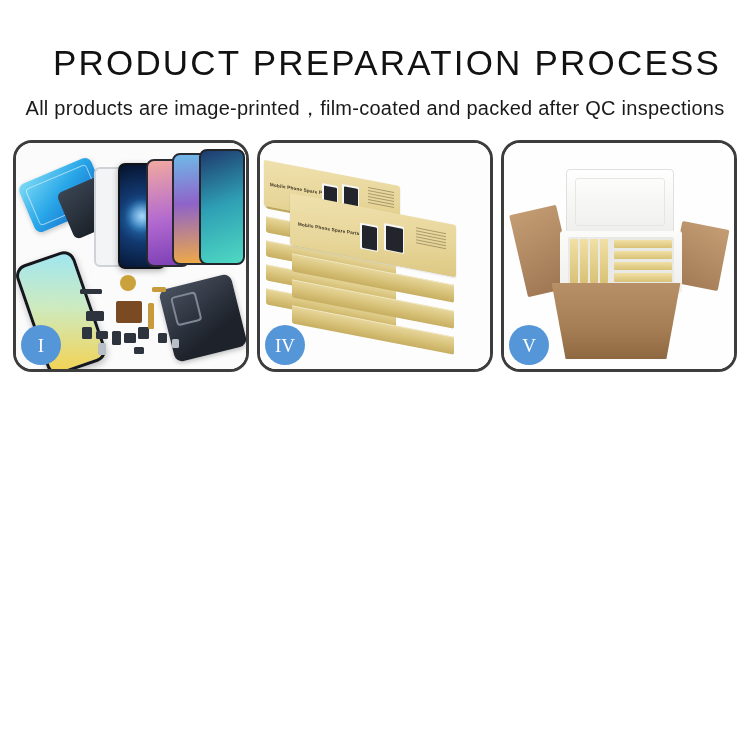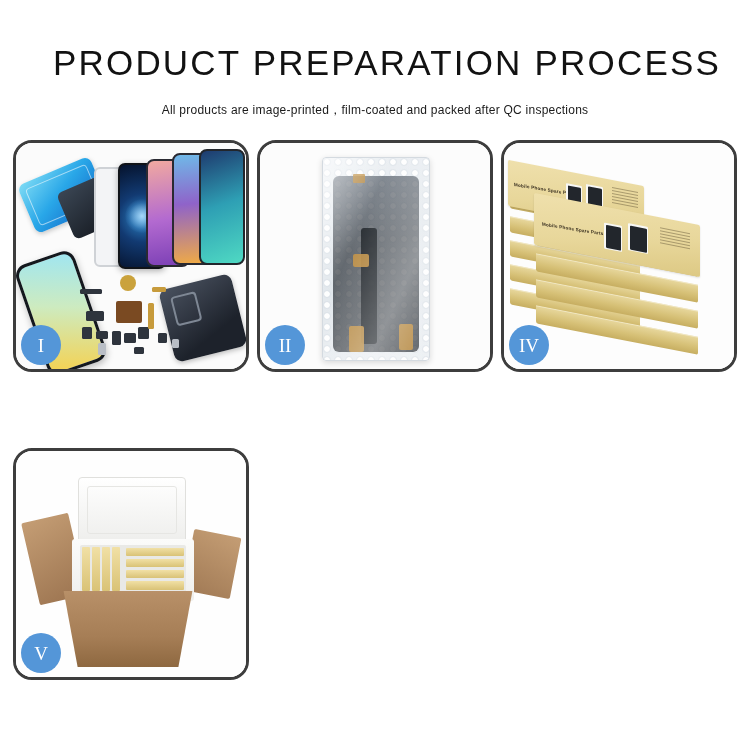--- a/index.html
+++ b/index.html
@@ -13,22 +13,22 @@
 
   
   .header { position: absolute; left: 0; top: 0; width: 750px; text-align: center; }
   .title {
     font-size: 35px; font-weight: 400; color: #121212;
     letter-spacing: 2.2px; line-height: 1; margin-top: 45px;
     font-family: "Liberation Sans", sans-serif;
     margin-left: 24px;
   }
   .subtitle {
-    font-size: 12px; color: #1a1a1a; letter-spacing: 0.25px;
-    margin-top: 22px; font-family: "Liberation Sans", sans-serif;
+    font-size: 20px; color: #1a1a1a; letter-spacing: 0.25px;
+    margin-top: 15px; font-family: "Liberation Sans", sans-serif;
   }
 
   
   .grid {
     position: absolute; left: 13px; top: 140px;
     width: 724px; height: 540px;
     display: grid;
     grid-template-columns: repeat(3, 236px);
     grid-template-rows: repeat(2, 232px);
     column-gap: 8px; row-gap: 76px;
@@ -319,34 +319,20 @@
           <span class="pt" style="left:58px; top:52px; width:11px; height:12px;"></span>
           <span class="pt gold" style="left:68px; top:28px; width:6px;  height:26px;"></span>
           <span class="pt" style="left:78px; top:58px; width:9px;  height:10px;"></span>
           <span class="pt lt" style="left:92px; top:64px; width:7px;  height:9px;"></span>
           <span class="pt" style="left:54px; top:72px; width:10px; height:7px;"></span>
         </div>
       </div>
       <div class="badge">I</div>
     </div>
 
-    <div class="panel p2">
-      <div class="stage">
-        <div class="bubble">
-          <div class="inner"></div>
-          <div class="flex"></div>
-          <div class="tab1"></div>
-          <div class="tab2"></div>
-          <div class="tab3"></div>
-          <div class="tab4"></div>
-          <div class="sheen"></div>
-        </div>
-      </div>
-      <div class="badge">II</div>
-    </div>
 
 
     <div class="panel p4">
       <div class="stage">
 
         <div class="boxedge" style="left:6px;  top:62px;  width:130px; height:16px; transform:skewY(11deg);"></div>
         <div class="boxedge" style="left:6px;  top:86px;  width:130px; height:16px; transform:skewY(11deg);"></div>
         <div class="boxedge" style="left:6px;  top:110px; width:130px; height:16px; transform:skewY(11deg);"></div>
         <div class="boxedge" style="left:6px;  top:134px; width:130px; height:16px; transform:skewY(11deg);"></div>
         <div class="boxedge" style="left:6px;  top:158px; width:130px; height:16px; transform:skewY(11deg);"></div>

